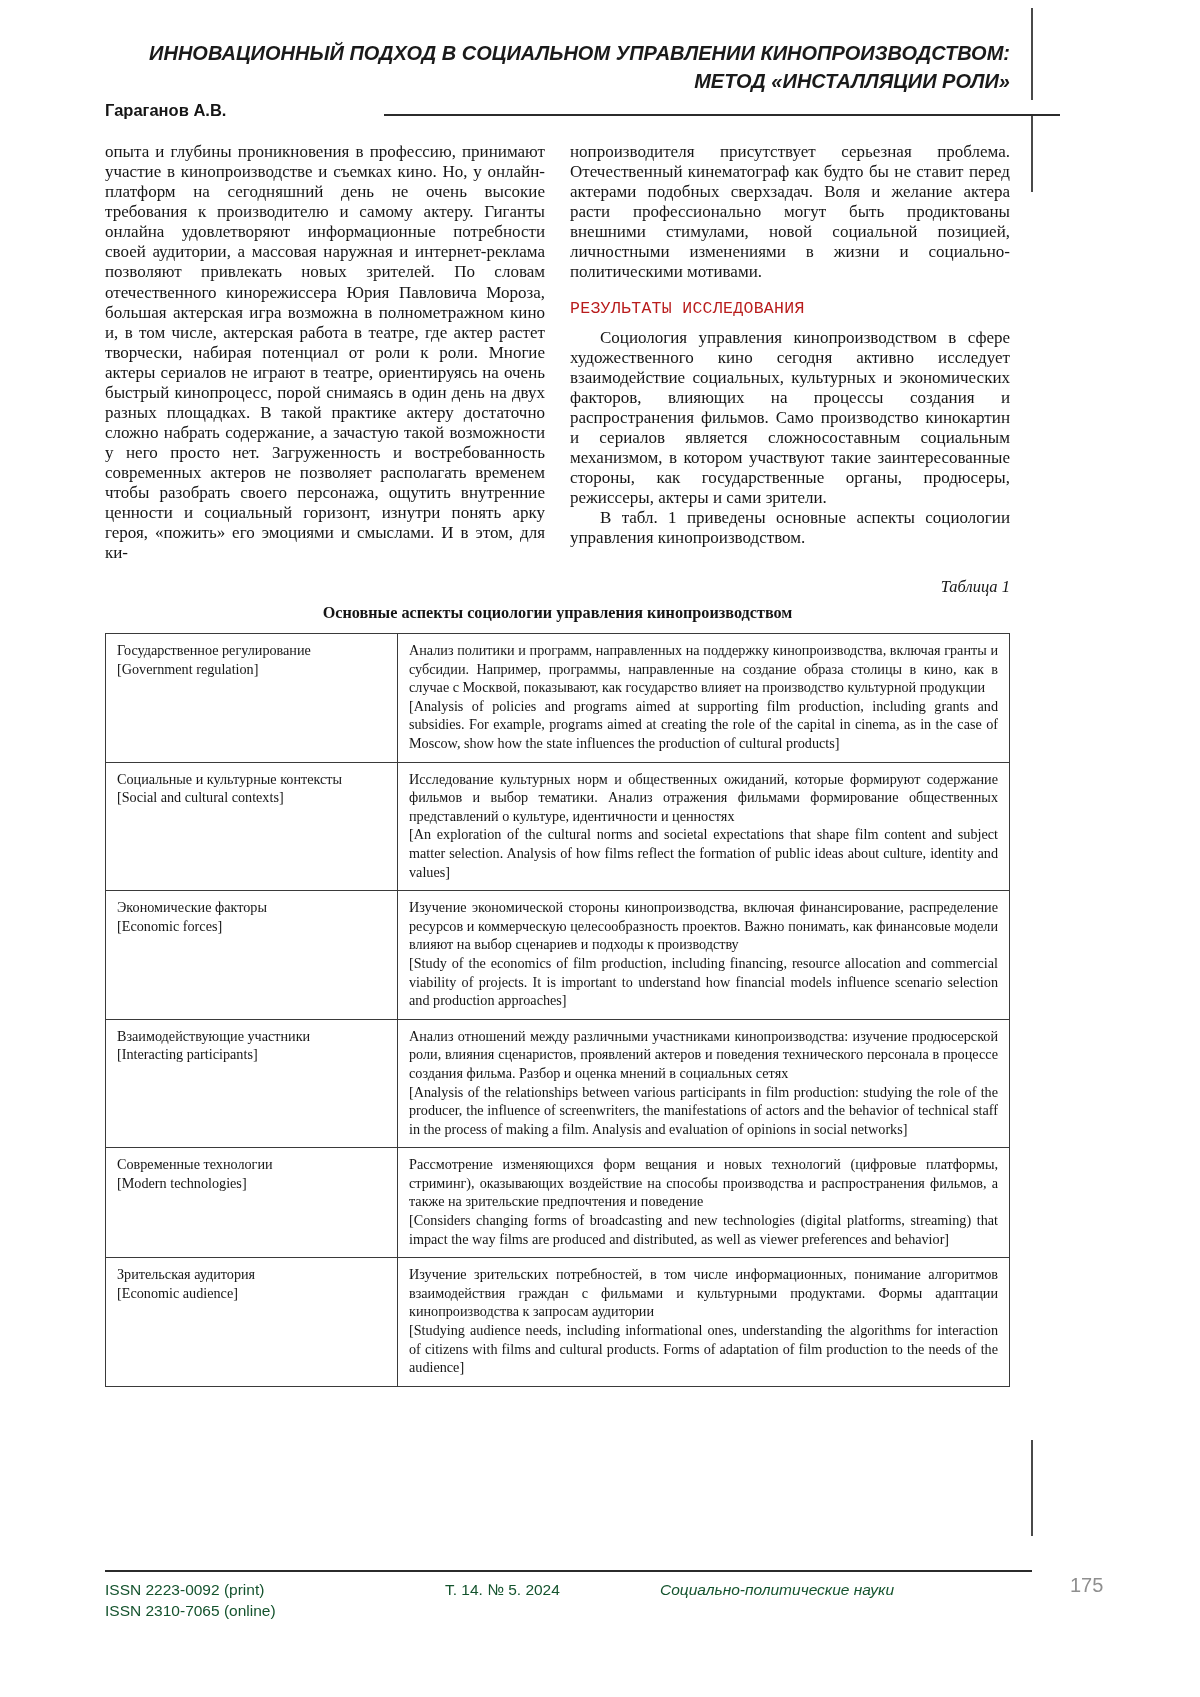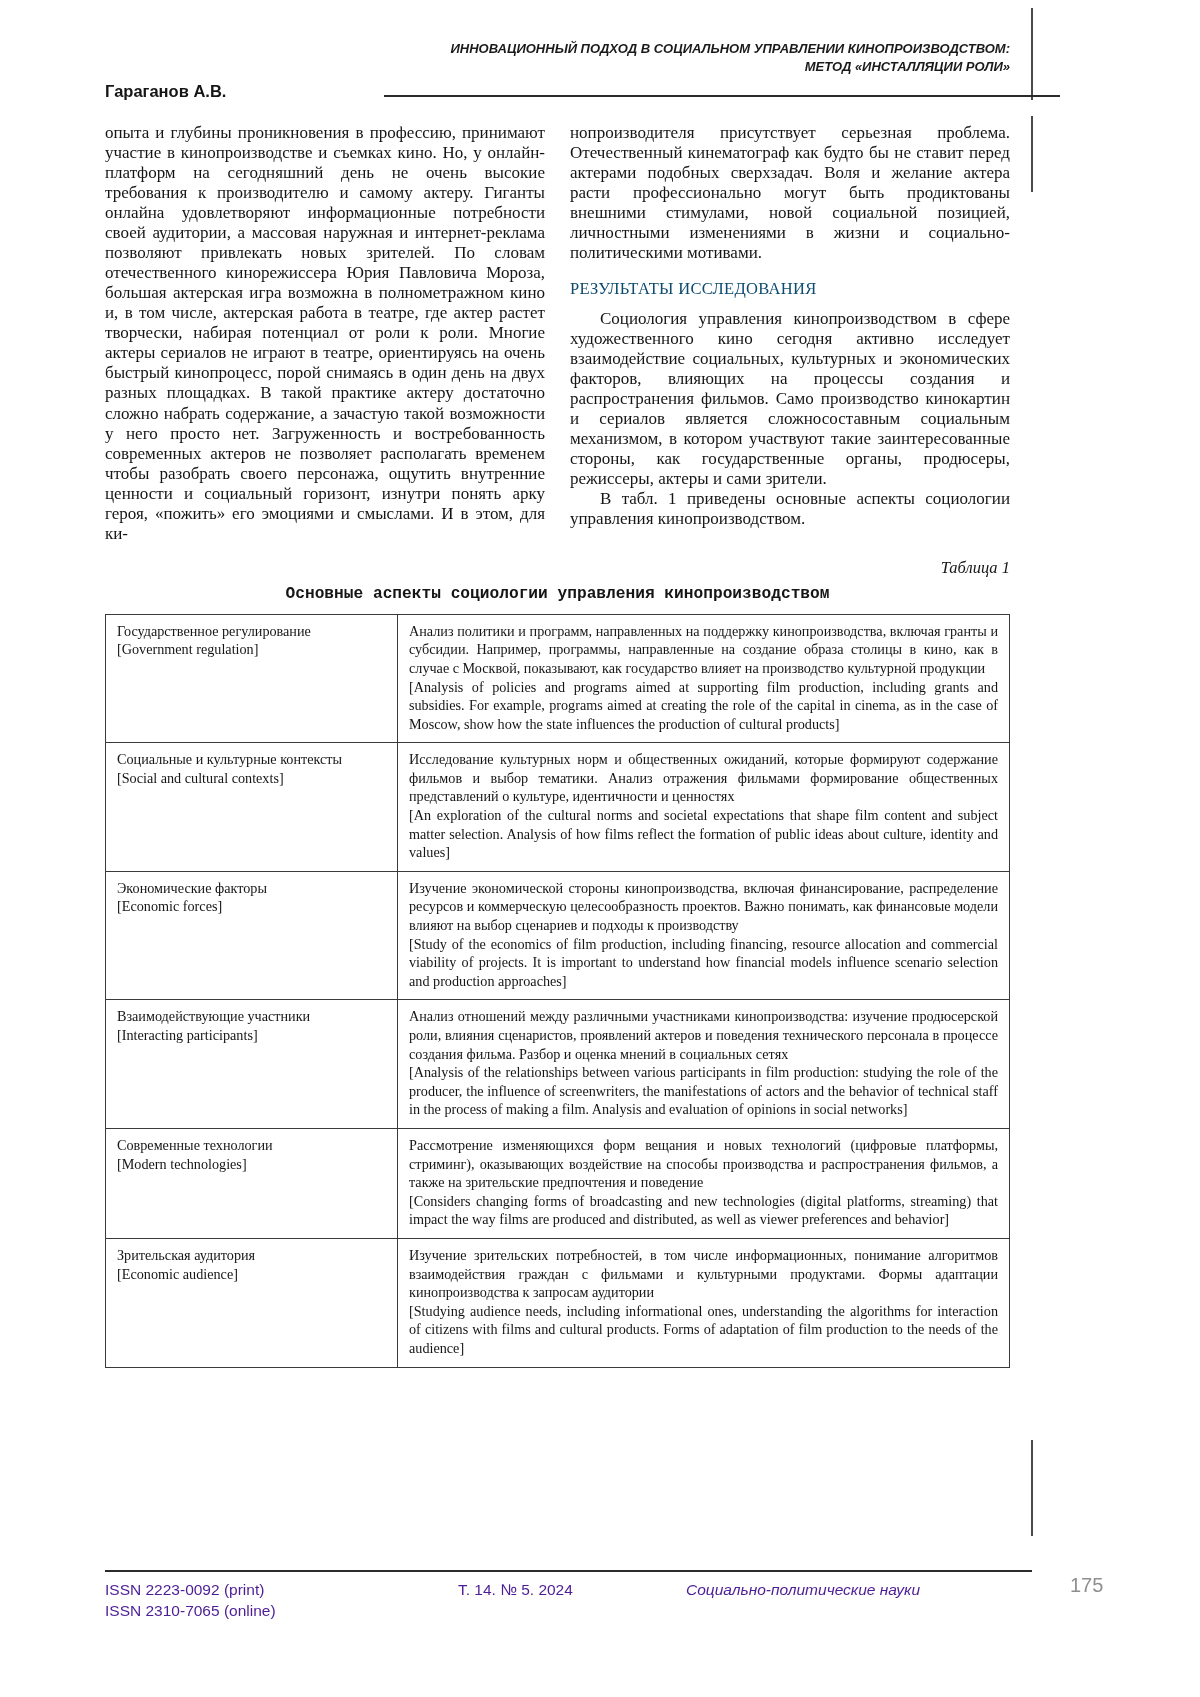--- a/index.html
+++ b/index.html
@@ -25,21 +25,21 @@
   .vl-b { left: 1031px; top: 116px;  height: 76px; }
   .vl-c { left: 1031px; top: 1440px; height: 96px; }
 
   
   .header-title {
     margin-top: 40px;
     text-align: right;
     font-family: "Liberation Sans", sans-serif;
     font-style: italic;
     font-weight: bold;
-    font-size: 13px;
+    font-size: 20px;
     line-height: 1.38;
     color: #1a1a1a;
   }
   .author-row {
     display: flex;
     align-items: flex-end;
     width: 955px;
     margin-top: 6px;
   }
   .author {
@@ -60,41 +60,40 @@
   .col {
     width: 440px;
     font-size: 17px;
     line-height: 1.18;
     text-align: justify;
     hyphens: auto;
   }
   .col p { margin: 0 0 0 0; }
   .col p.indent { text-indent: 30px; }
   .section-heading {
-    font-family: Liberation Serif, serif;
+    font-family: Liberation Mono, monospace;
     font-size: 16.5px;
     letter-spacing: 0.3px;
     margin: 16px 0 10px 0;
-    color: #0c4a6e;
+    color: #b91c1c;
   }
 
   
   .table-label {
     margin-top: 14px;
     text-align: right;
     font-style: italic;
     font-size: 16.5px;
   }
   .table-title {
     margin: 6px 0 8px 0;
     text-align: center;
     font-weight: bold;
     font-size: 16.2px;
     line-height: 1.35;
-    font-family: Liberation Mono, monospace;
   }
   table.aspects-table {
     width: 905px;
     border-collapse: collapse;
     margin-top: 4px;
   }
   table.aspects-table td {
     border: 1.4px solid #3a3a3a;
     vertical-align: top;
     padding: 7px 11px 9px 11px;
@@ -116,22 +115,21 @@
   .footer {
     position: absolute;
     left: 105px;
     top: 1580px;
     width: 905px;
     display: flex;
     align-items: flex-start;
     font-family: "Liberation Sans", sans-serif;
     font-size: 15.5px;
     line-height: 1.35;
-    color: #4c1d95;
-    gap: 13px;
+    color: #14532d;
   }
   .f-issn { width: 340px; }
   .f-vol { width: 215px; }
   .f-journal { flex: 1; font-style: italic; }
   .page-number {
     position: absolute;
     left: 1070px;
     top: 1574px;
     font-family: "Liberation Sans", sans-serif;
     font-size: 20px;

